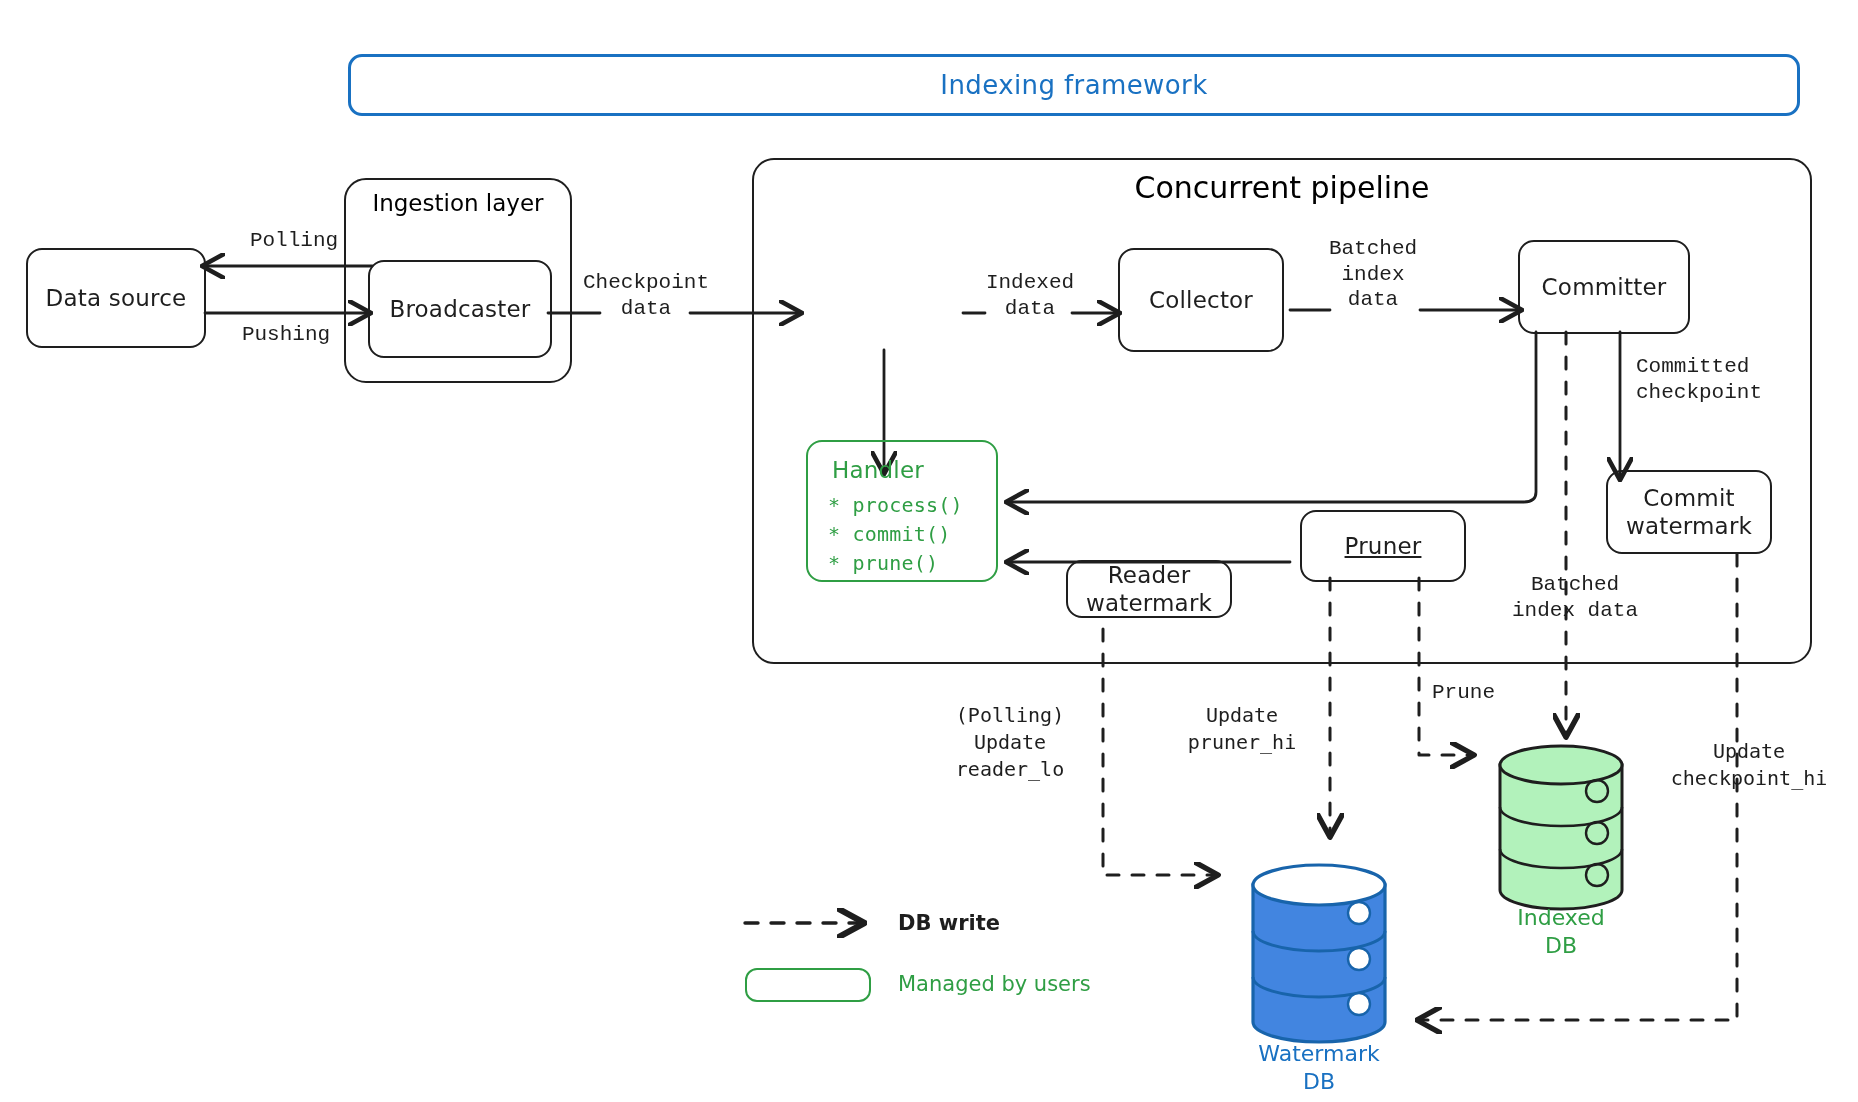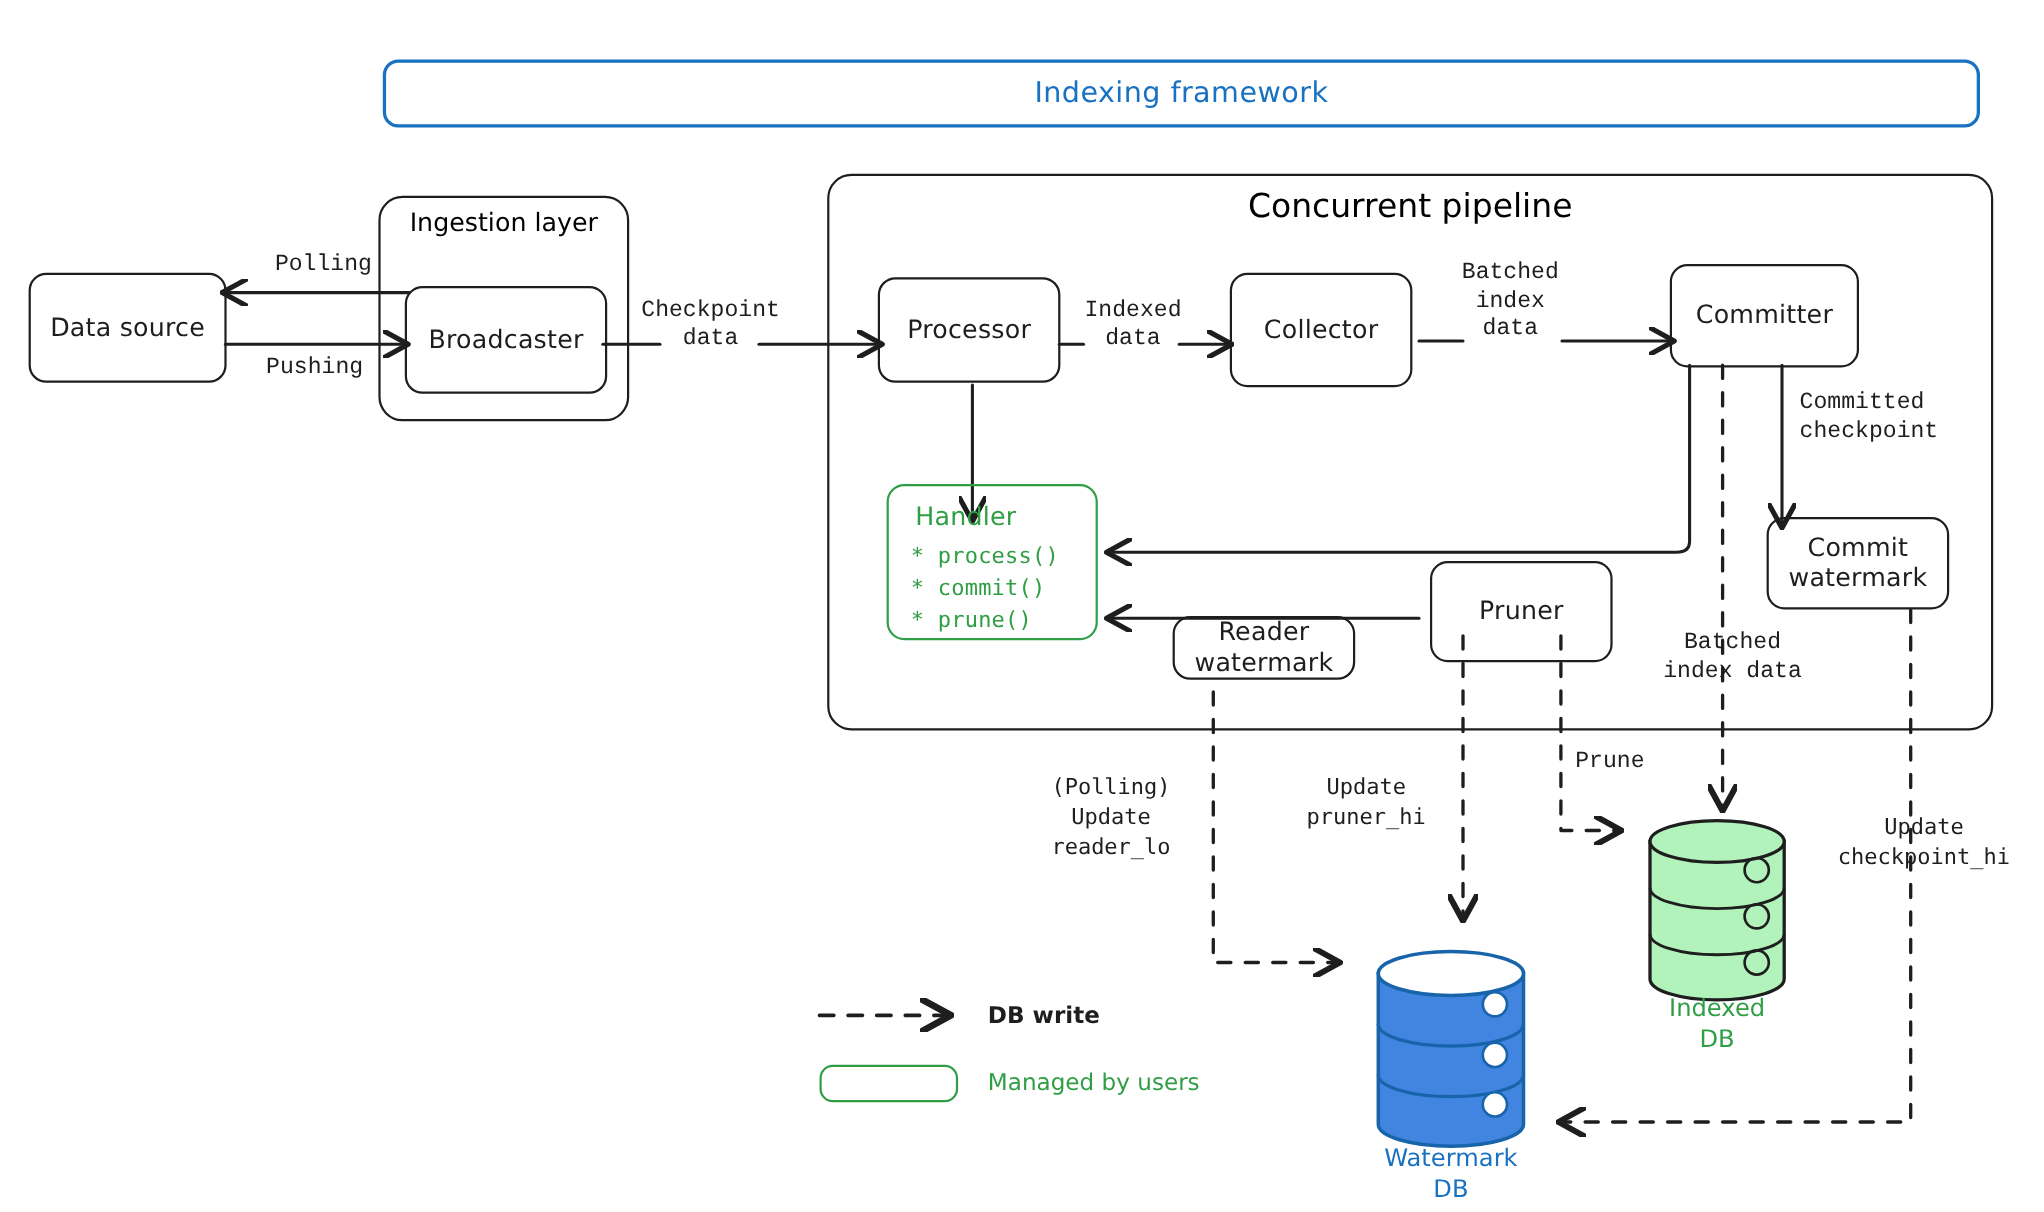--- a/index.html
+++ b/index.html
@@ -225,38 +225,35 @@
   <div class="group-title" style="left:752px; top:170px; width:1060px; font-size:30px;">Concurrent pipeline</div>
 
   <div class="node" style="left:26px; top:248px; width:180px; height:100px;">
     <span>Data source</span>
   </div>
 
   <div class="node" style="left:368px; top:260px; width:184px; height:98px;">
     <span>Broadcaster</span>
   </div>
 
-  <div class="node" style="left:798px; top:252px; width:166px; height:96px;">
-    <span>Processor</span>
-  </div>
 
   <div class="node" style="left:1118px; top:248px; width:166px; height:104px;">
     <span>Collector</span>
   </div>
 
   <div class="node" style="left:1518px; top:240px; width:172px; height:94px;">
     <span>Committer</span>
   </div>
 
   <div class="node" style="left:1606px; top:470px; width:166px; height:84px; white-space:pre-line;">
     <span style="white-space:pre-line;">Commit
 watermark</span>
   </div>
 
-  <div class="node" style="left:1300px; top:510px; width:166px; height:92px;">
+  <div class="node" style="left:1300px; top:510px; width:166px; height:72px;text-decoration:underline;">
     <span>Pruner</span>
   </div>
 
   <div class="node" style="left:1066px; top:560px; width:166px; height:58px; white-space:pre-line;">
     <span style="white-space:pre-line;">Reader
 watermark</span>
   </div>
 
   <div class="node handler" style="left:806px; top:440px; width:192px; height:142px;">
     <div class="h-title">Handler</div>

